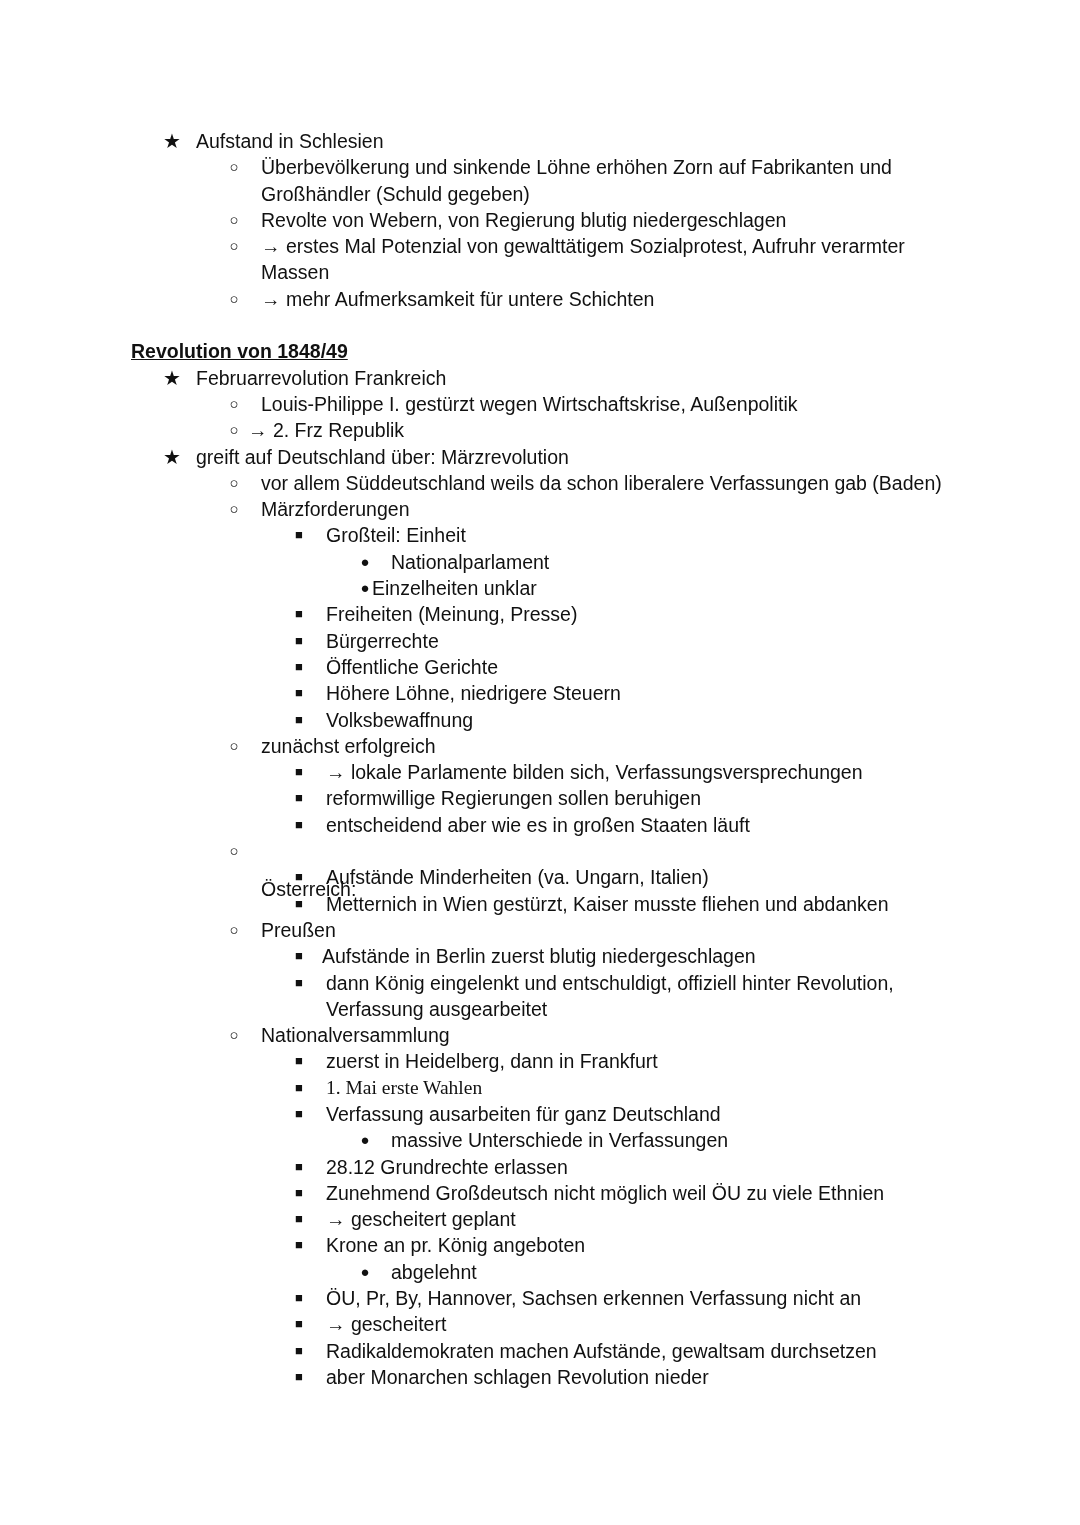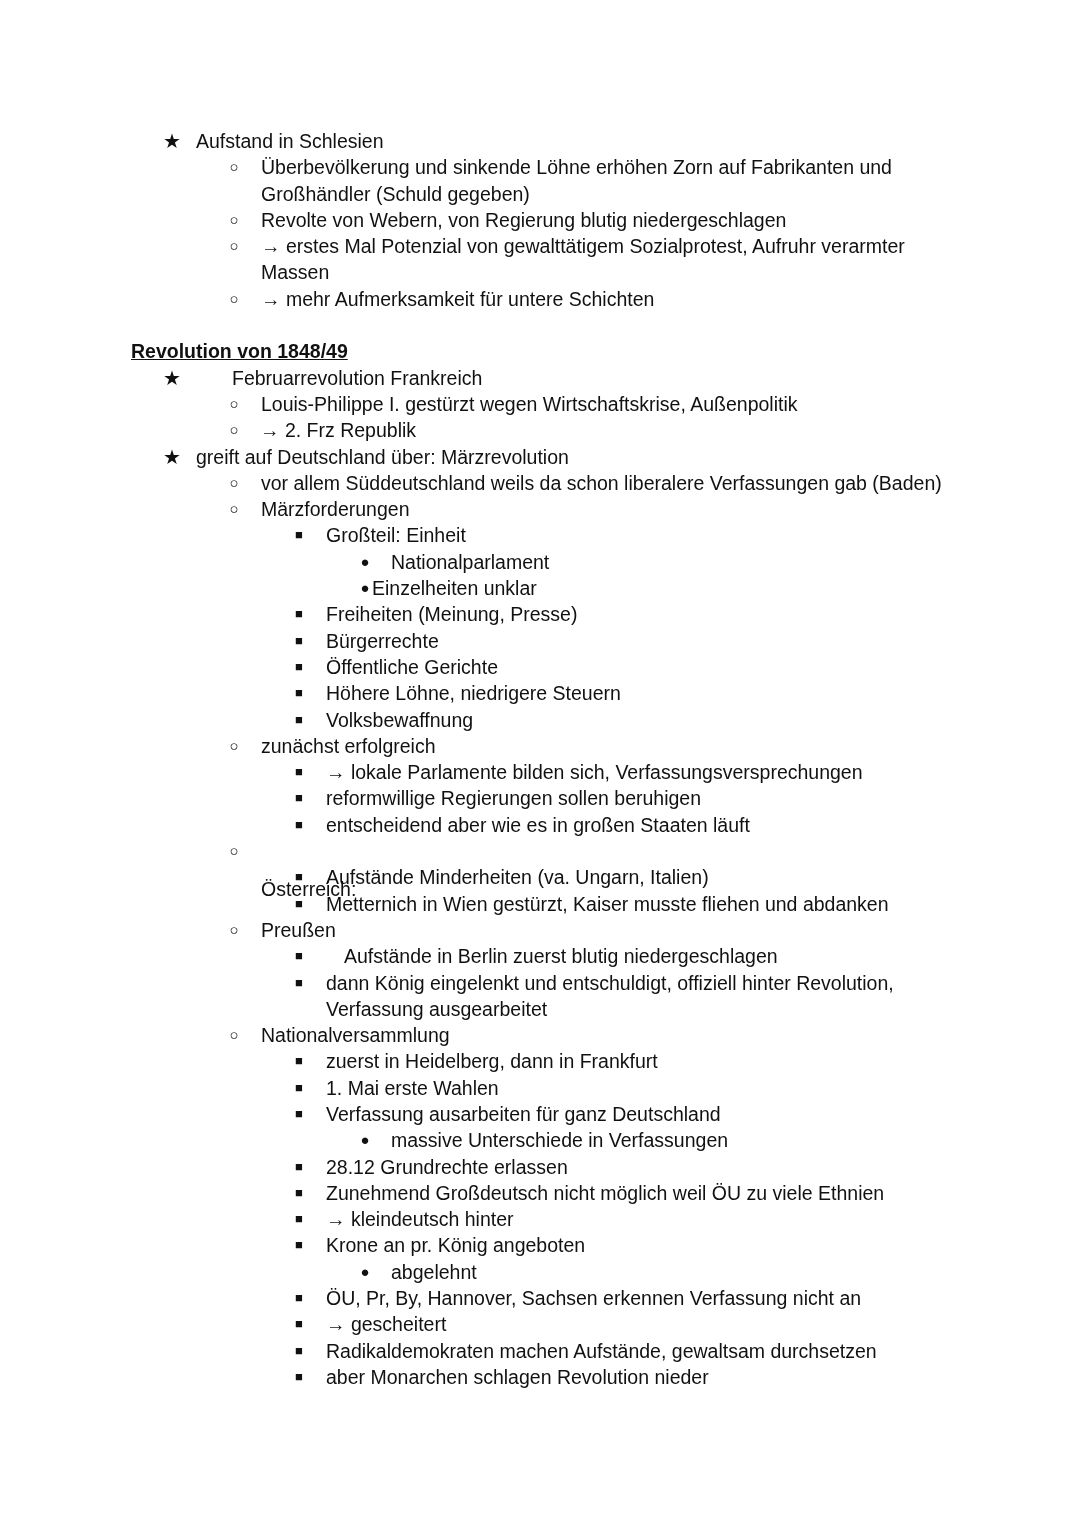--- a/index.html
+++ b/index.html
@@ -47,29 +47,29 @@
       <span class="text" style="left: 261px; top: 26.3px;">Massen</span>
     </div>
     <div class="line" style="height: 26.3px;">
       <span class="bullet b-circle" style="left: 222px; width: 24px;">○</span>
       <span class="text" style="left: 261px;">→ mehr Aufmerksamkeit für untere Schichten</span>
     </div>
     <div class="spacer"></div>
     <div class="heading">Revolution von 1848/49</div>
     <div class="line" style="height: 26.3px;">
       <span class="bullet b-star" style="left: 160px; width: 24px;">★</span>
-      <span class="text" style="left: 196px; margin-left: 36px;">Februarrevolution Frankreich</span>
+      <span class="text" style="left: 196px;">Februarrevolution Frankreich</span>
     </div>
     <div class="line" style="height: 26.3px;">
       <span class="bullet b-circle" style="left: 222px; width: 24px;">○</span>
       <span class="text" style="left: 261px;">Louis-Philippe I. gestürzt wegen Wirtschaftskrise, Außenpolitik</span>
     </div>
     <div class="line" style="height: 26.3px;">
       <span class="bullet b-circle" style="left: 222px; width: 24px;">○</span>
-      <span class="text" style="left: 260px;">→ 2. Frz Republik</span>
+      <span class="text" style="left: 248px;">→ 2. Frz Republik</span>
     </div>
     <div class="line" style="height: 26.3px;">
       <span class="bullet b-star" style="left: 160px; width: 24px;">★</span>
       <span class="text" style="left: 196px;">greift auf Deutschland über: Märzrevolution</span>
     </div>
     <div class="line" style="height: 26.3px;">
       <span class="bullet b-circle" style="left: 222px; width: 24px;">○</span>
       <span class="text" style="left: 261px;">vor allem Süddeutschland weils da schon liberalere Verfassungen gab (Baden)</span>
     </div>
     <div class="line" style="height: 26.3px;">
@@ -135,58 +135,58 @@
     <div class="line" style="height: 26.3px;">
       <span class="bullet b-square" style="left: 287px; width: 24px;">■</span>
       <span class="text" style="left: 326px;">Metternich in Wien gestürzt, Kaiser musste fliehen und abdanken</span>
     </div>
     <div class="line" style="height: 26.3px;">
       <span class="bullet b-circle" style="left: 222px; width: 24px;">○</span>
       <span class="text" style="left: 261px;">Preußen</span>
     </div>
     <div class="line" style="height: 26.3px;">
       <span class="bullet b-square" style="left: 287px; width: 24px;">■</span>
-      <span class="text" style="left: 344px; text-align: right;">Aufstände in Berlin zuerst blutig niedergeschlagen</span>
+      <span class="text" style="left: 322px; text-align: right;">Aufstände in Berlin zuerst blutig niedergeschlagen</span>
     </div>
     <div class="line" style="height: 52.6px;">
       <span class="bullet b-square" style="left: 287px; width: 24px;">■</span>
       <span class="text" style="left: 326px;">dann König eingelenkt und entschuldigt, offiziell hinter Revolution,</span>
       <span class="text" style="left: 326px; top: 26.3px;">Verfassung ausgearbeitet</span>
     </div>
     <div class="line" style="height: 26.3px;">
       <span class="bullet b-circle" style="left: 222px; width: 24px;">○</span>
       <span class="text" style="left: 261px;">Nationalversammlung</span>
     </div>
     <div class="line" style="height: 26.3px;">
       <span class="bullet b-square" style="left: 287px; width: 24px;">■</span>
       <span class="text" style="left: 326px;">zuerst in Heidelberg, dann in Frankfurt</span>
     </div>
     <div class="line" style="height: 26.3px;">
       <span class="bullet b-square" style="left: 287px; width: 24px;">■</span>
-      <span class="text" style="left: 326px;">1. Mai erste Wahlen</span>
+      <span class="text" style="left: 326px; font-family: Liberation Serif, serif;">1. Mai erste Wahlen</span>
     </div>
     <div class="line" style="height: 26.3px;">
       <span class="bullet b-square" style="left: 287px; width: 24px;">■</span>
       <span class="text" style="left: 326px;">Verfassung ausarbeiten für ganz Deutschland</span>
     </div>
     <div class="line" style="height: 26.3px;">
       <span class="bullet b-dot" style="left: 353px; width: 24px;">●</span>
       <span class="text" style="left: 391px;">massive Unterschiede in Verfassungen</span>
     </div>
     <div class="line" style="height: 26.3px;">
       <span class="bullet b-square" style="left: 287px; width: 24px;">■</span>
       <span class="text" style="left: 326px;">28.12 Grundrechte erlassen</span>
     </div>
     <div class="line" style="height: 26.3px;">
       <span class="bullet b-square" style="left: 287px; width: 24px;">■</span>
       <span class="text" style="left: 326px;">Zunehmend Großdeutsch nicht möglich weil ÖU zu viele Ethnien</span>
     </div>
     <div class="line" style="height: 26.3px;">
       <span class="bullet b-square" style="left: 287px; width: 24px;">■</span>
-      <span class="text" style="left: 326px;">→ kleindeutsch hinter</span>
+      <span class="text" style="left: 326px;">→ gescheitert geplant</span>
     </div>
     <div class="line" style="height: 26.3px;">
       <span class="bullet b-square" style="left: 287px; width: 24px;">■</span>
       <span class="text" style="left: 326px;">Krone an pr. König angeboten</span>
     </div>
     <div class="line" style="height: 26.3px;">
       <span class="bullet b-dot" style="left: 353px; width: 24px;">●</span>
       <span class="text" style="left: 391px;">abgelehnt</span>
     </div>
     <div class="line" style="height: 26.3px;">

